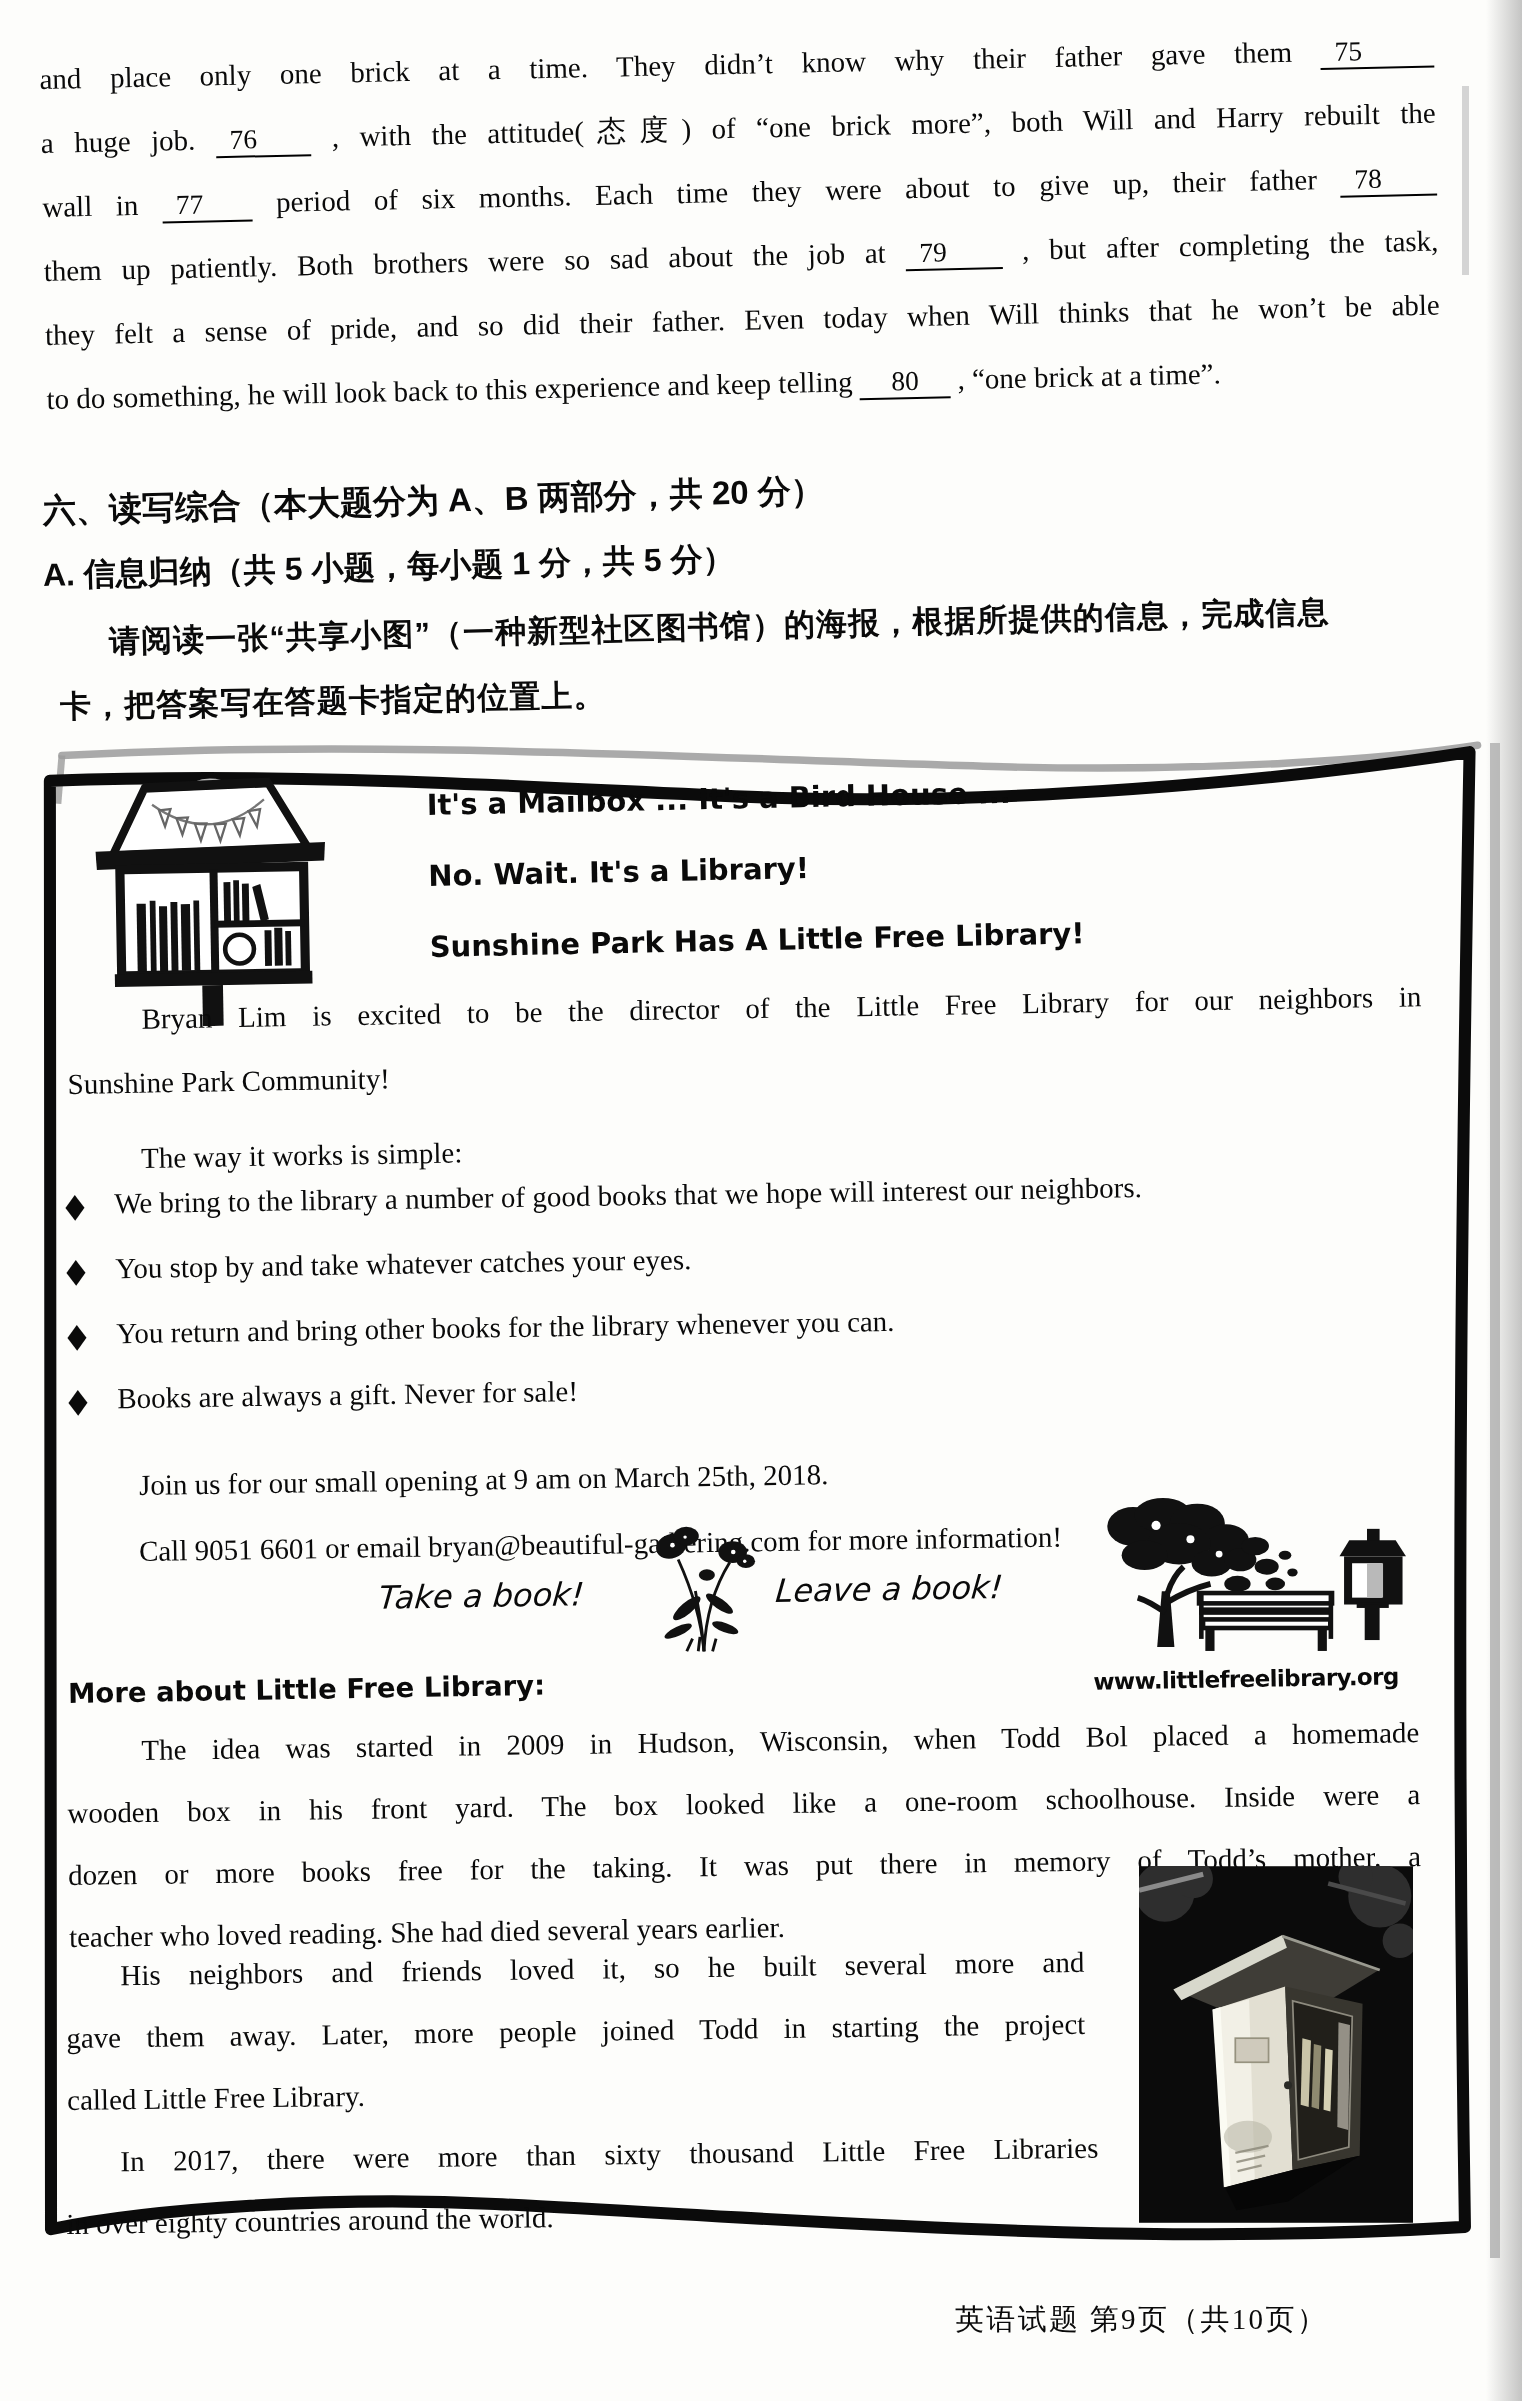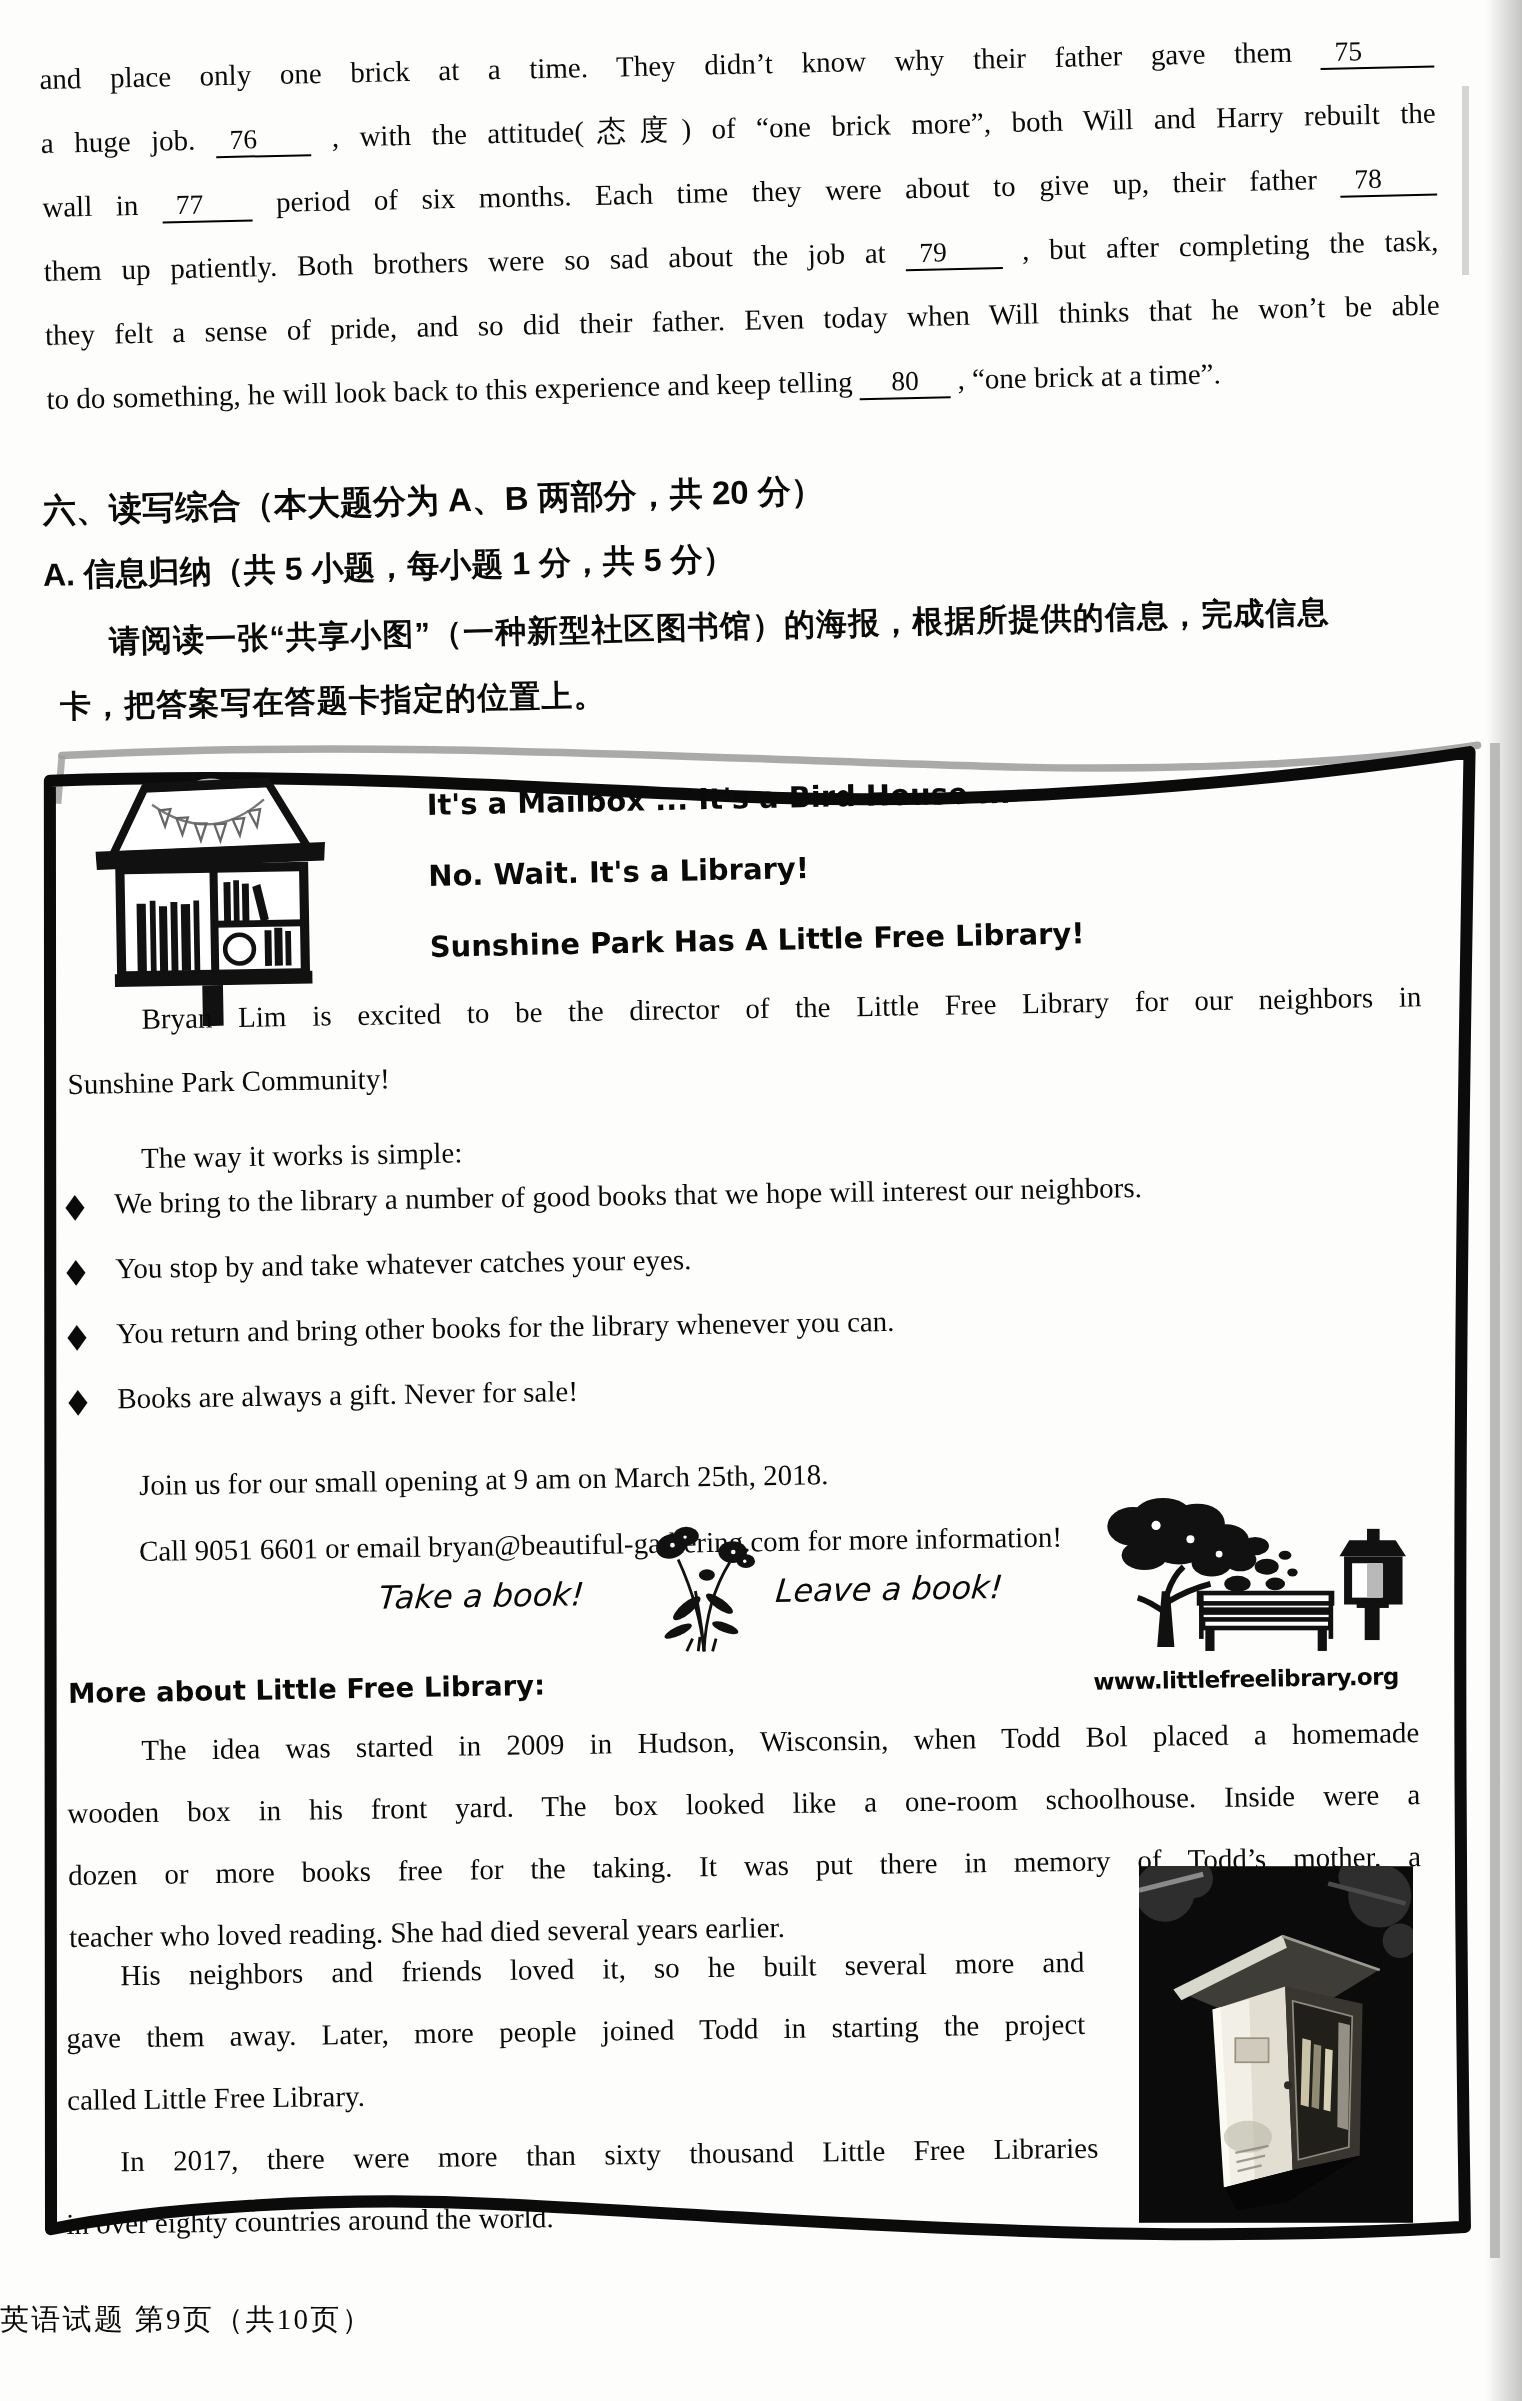--- a/index.html
+++ b/index.html
@@ -25,21 +25,21 @@
     padding:0 13.8px;font-size:27.5px;line-height:33px;vertical-align:baseline;}
 
   .bullet-row{display:flex;align-items:flex-start;gap:17px;height:65px;}
   .bullet-glyph{display:inline-block;font-family:"DejaVu Sans",sans-serif;font-size:25px;
     line-height:40px;transform:scaleY(1.35);flex:0 0 32px;}
   .bullet-text{font-size:29px;line-height:37px;flex:1;text-align:justify;}
 
   .script{font-family:"DejaVu Sans",sans-serif;font-style:italic;font-weight:500;
     font-size:32px;transform:skewX(-6deg) rotate(-1deg);white-space:nowrap;}
 
-  .footer{position:absolute;left:0;top:2300px;width:1328px;text-align:left;
+  .footer{position:absolute;left:0;top:2300px;width:1328px;text-align:right;
     font-size:29px;font-family:"Liberation Serif",serif;letter-spacing:2.3px;}
 </style>
 </head>
 <body>
 
 <div class="page">
 
   <div class="scan-edge"></div>
   <div class="poster-edge-shadow"></div>
   <div class="top-right-streak"></div>

